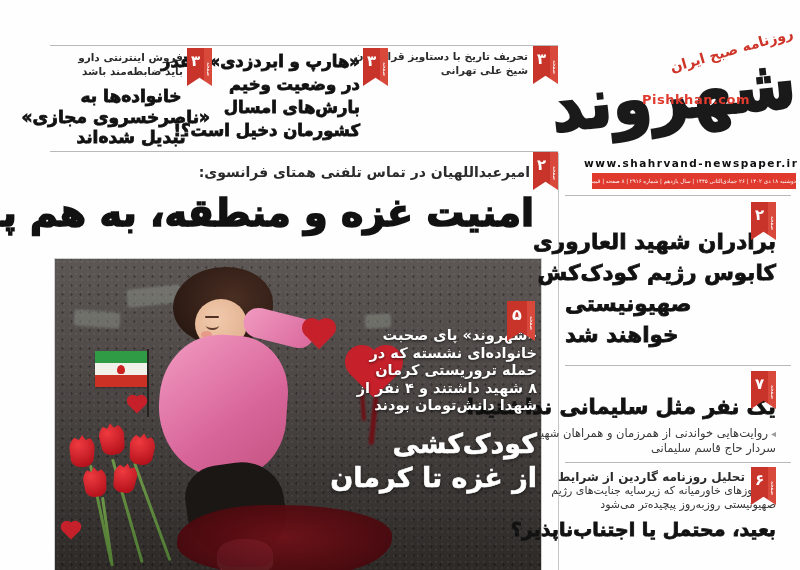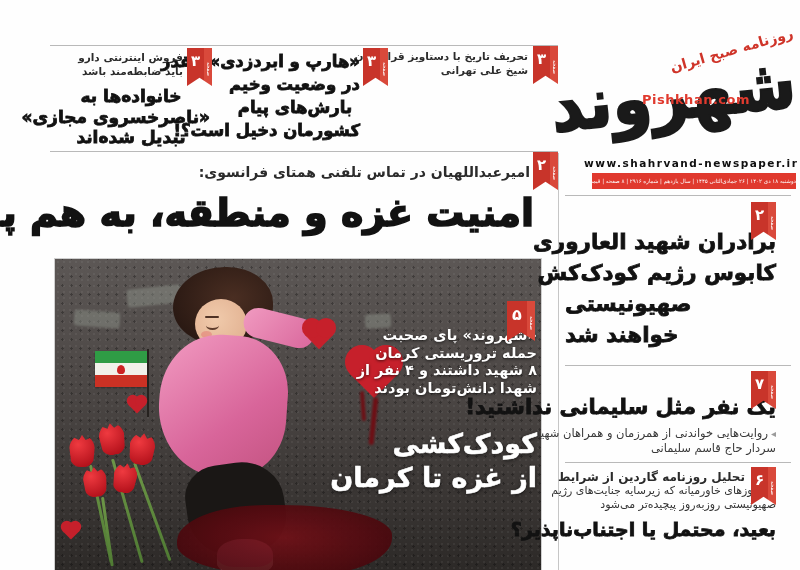--- a/index.html
+++ b/index.html
@@ -109,21 +109,21 @@
   </div>
 
   <div class="abs rtl" style="left:228px;top:46px;width:160px;height:104px;">
     <div class="badge" style="right:0;top:2px;">
       <span class="bside">صفحه</span>
       <span class="bnum">۳</span>
     </div>
     <div class="hl heavy" style="position:absolute;right:28px;top:4px;width:130px;font-size:16.5px;line-height:23px;text-align:center;">
       <div>«هارپ و ابردزدی» چقدر</div>
       <div>در وضعیت وخیم</div>
-      <div>بارش‌های پیام</div>
+      <div>بارش‌های امسال</div>
       <div>کشورمان دخیل است؟!</div>
     </div>
   </div>
 
   <div class="abs rtl" style="left:50px;top:46px;width:162px;height:104px;">
     <div class="badge" style="right:0;top:2px;">
       <span class="bside">صفحه</span>
       <span class="bnum">۳</span>
     </div>
     <div class="kicker" style="position:absolute;right:29px;top:4px;font-size:10.5px;line-height:14px;text-align:right;">
@@ -190,20 +190,21 @@
     <div class="tulip" style="left:74px;top:174px;width:26px;height:32px;transform:rotate(8deg);"></div>
     <div class="tulip" style="left:28px;top:208px;width:24px;height:30px;transform:rotate(-5deg);"></div>
     <div class="tulip" style="left:58px;top:204px;width:24px;height:30px;transform:rotate(10deg);"></div>
 
     <div class="badge big" style="right:6px;top:42px;">
       <span class="bside">صفحه</span>
       <span class="bnum">۵</span>
     </div>
     <div class="photo-caption rtl" style="left:228px;top:68px;width:254px;">
       <div>«شهروند» پای صحبت</div>
+      <div>خانواده‌ای نشسته که در</div>
       <div>حمله تروریستی کرمان</div>
       <div>۸ شهید داشتند و ۴ نفر از</div>
       <div>شهدا دانش‌تومان بودند</div>
     </div>
     <div class="photo-title rtl" style="left:228px;top:168px;width:254px;">
       <div>کودک‌کشی</div>
       <div>از غزه تا کرمان</div>
     </div>
   </div>
 

